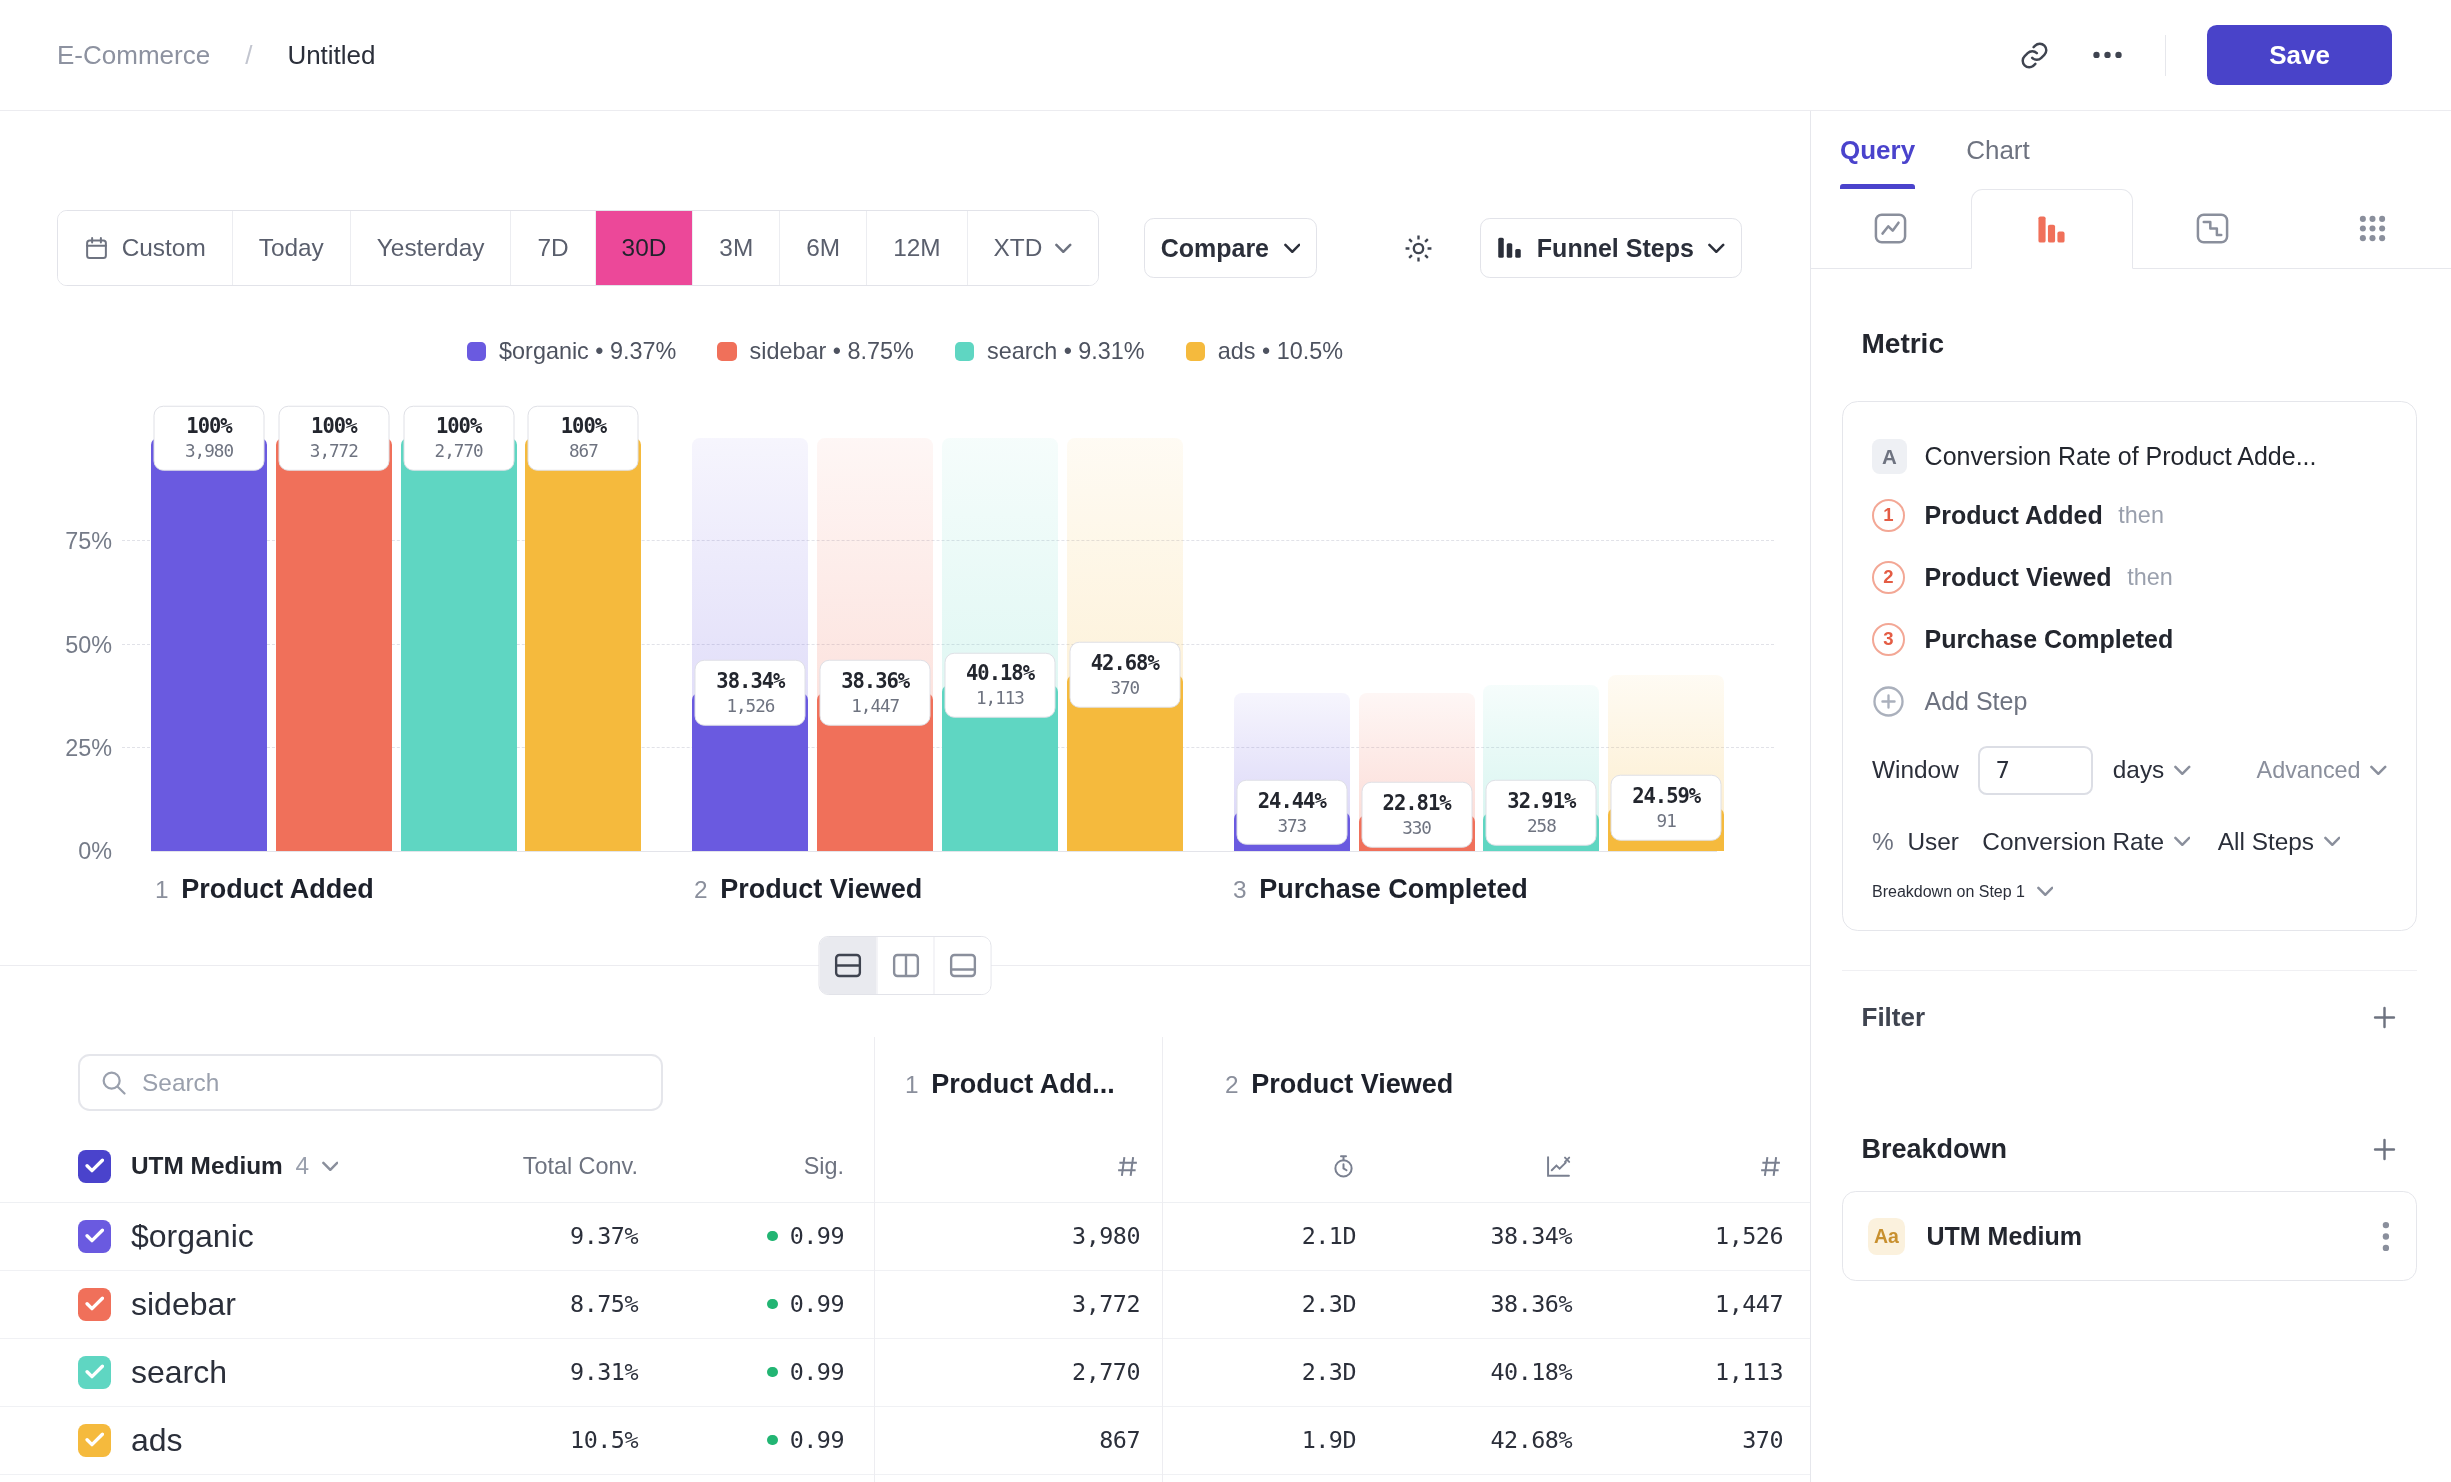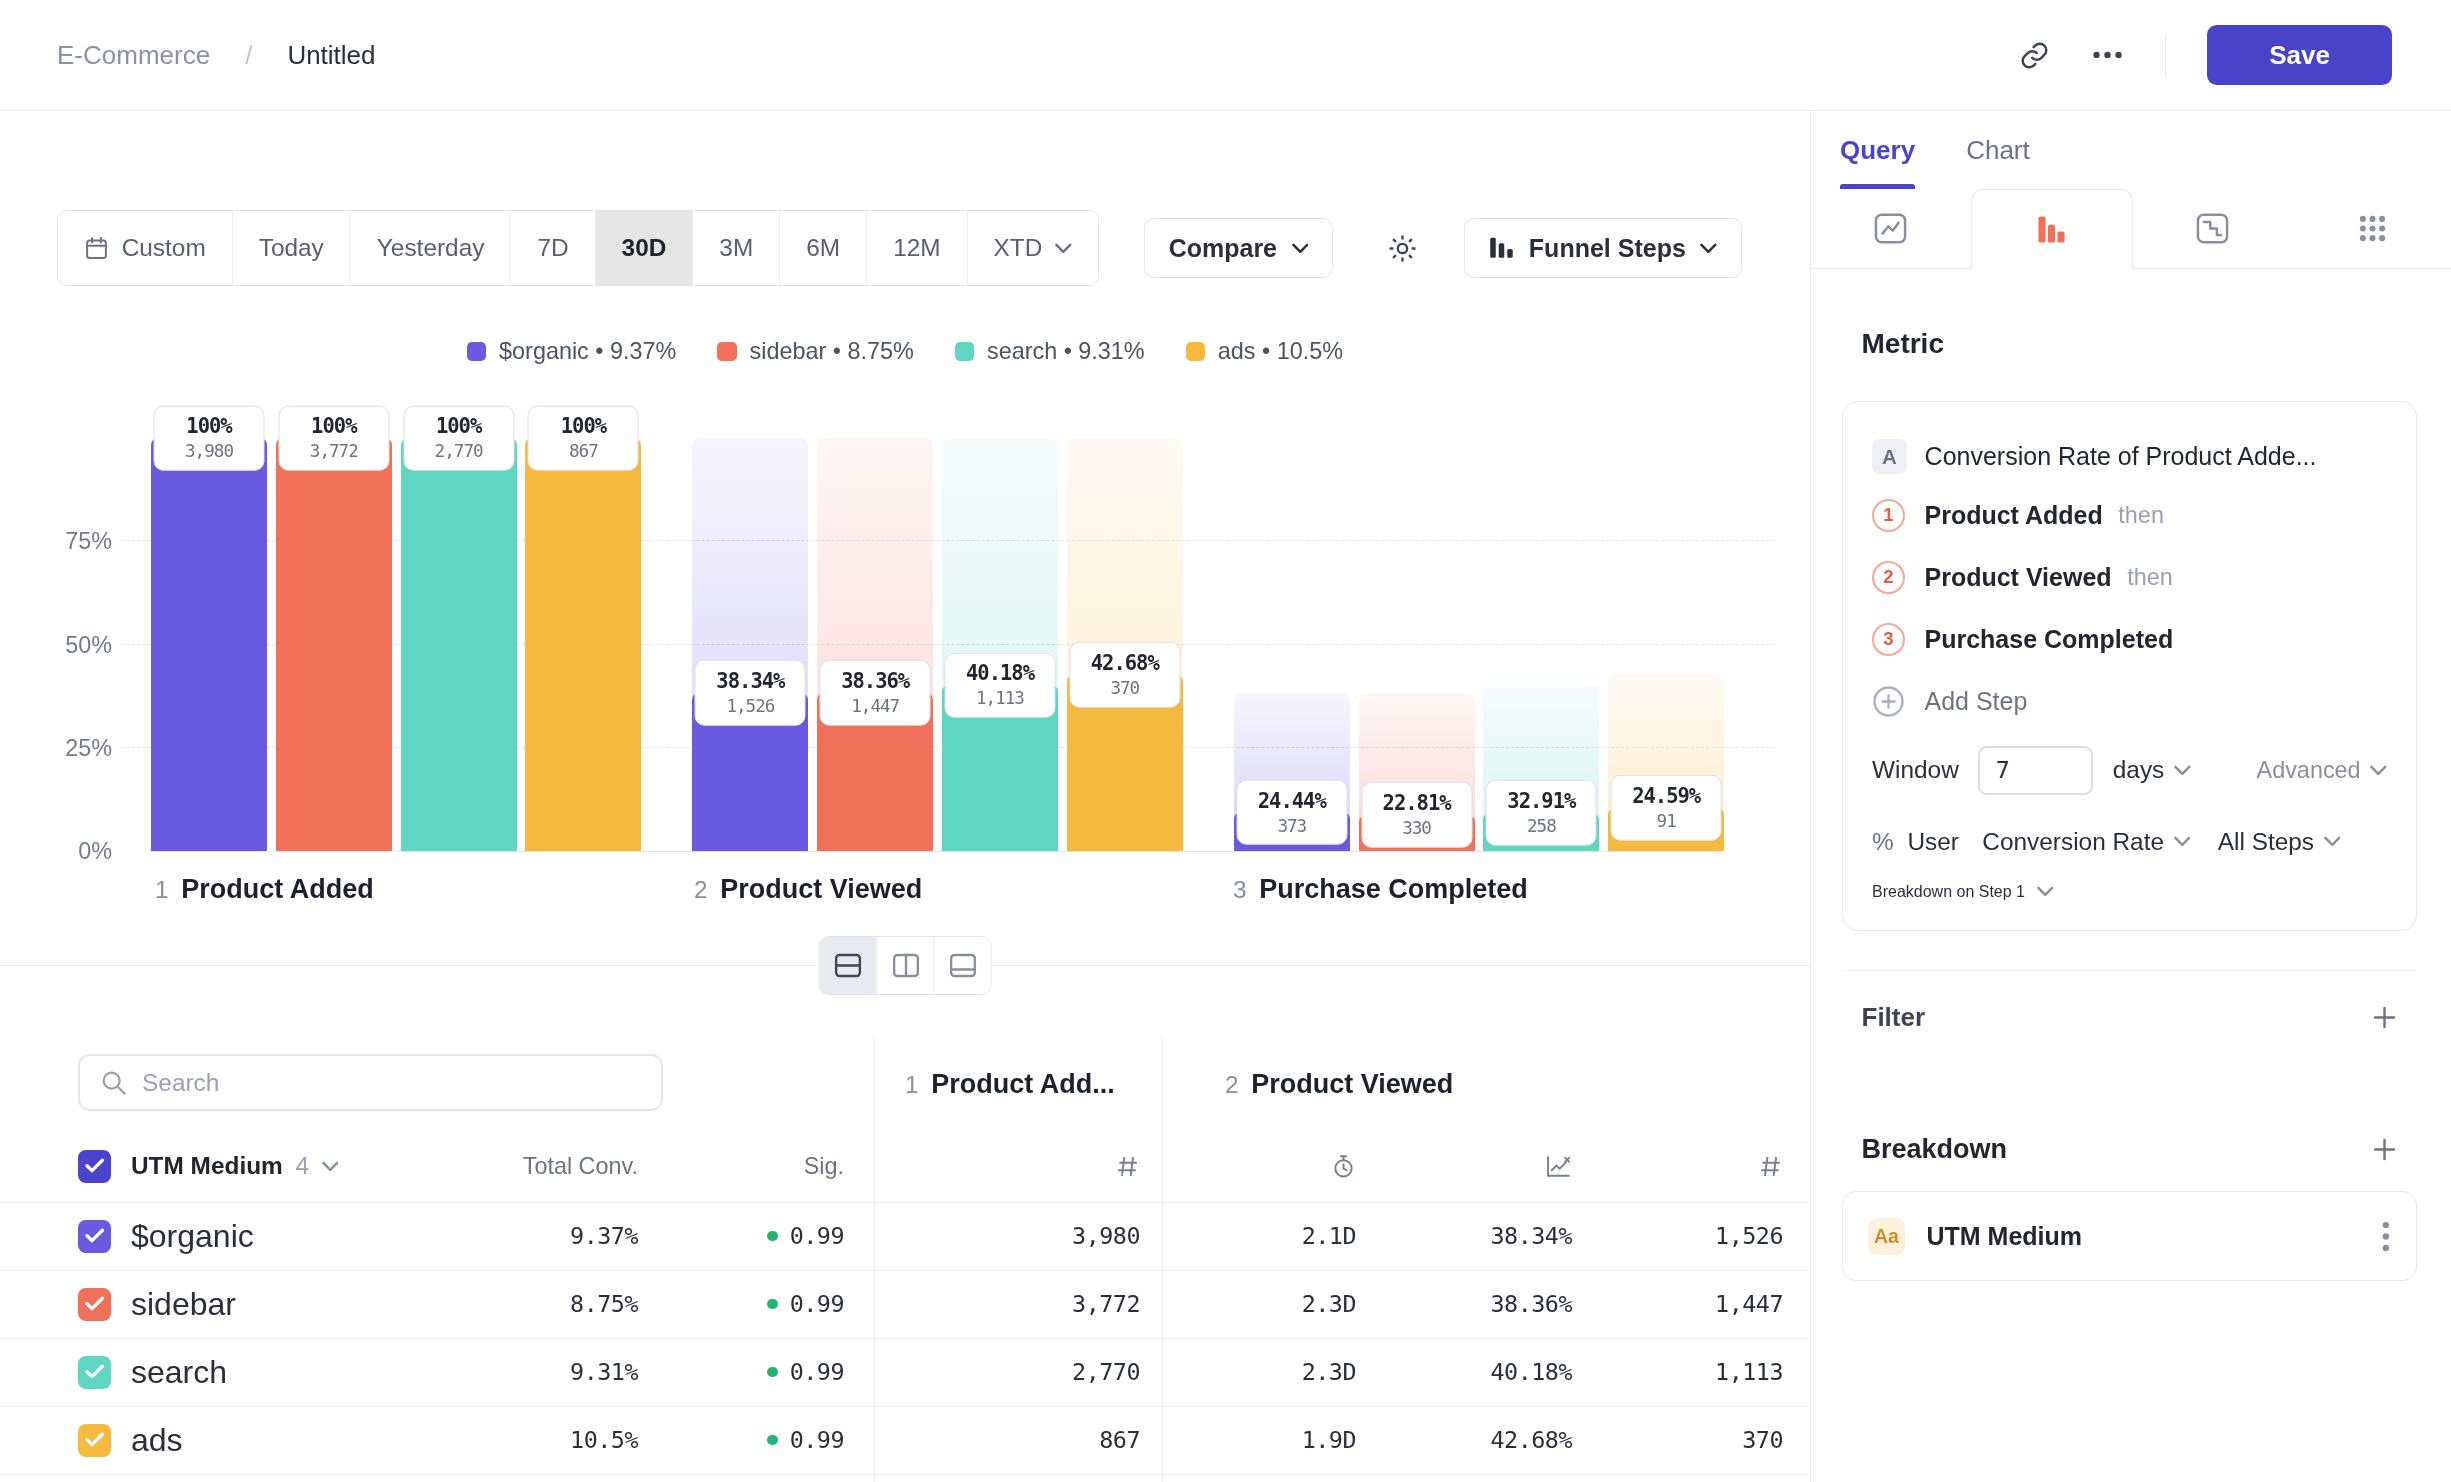--- a/index.html
+++ b/index.html
@@ -22,23 +22,23 @@
   
   .main{display:flex;height:1371px}
   .content{width:1811px;border-right:1px solid #e6e7ec;display:flex;flex-direction:column}
   .panel{flex:1;overflow:hidden;display:flex;flex-direction:column}
 
   
   .toolbar{display:flex;align-items:center;margin:99px 68px 0 57px}
   .range-group{display:flex;align-items:stretch;height:76px;border:1px solid #e2e3e9;border-radius:9.8px;overflow:hidden;background:#fff}
   .range-btn{display:flex;align-items:center;gap:12.7px;padding:0 26px;font-size:24.4px;color:#5a5f6d;background:#fff;border:none;border-left:1px solid #ecedf1;white-space:nowrap}
   .range-btn:first-child{border-left:none}
-  .range-btn.active{background:#e5e5e5;color:#1f232c;font-weight:700}
+  .range-btn.active{background:#ec4899;color:#1f232c;font-weight:400}
   .range-btn .ric{color:#6e7380;display:flex}
-  .btn{display:flex;align-items:center;gap:14.6px;height:60px;padding:0 24px;border:1px solid #e2e3e9;border-radius:9.8px;background:#fff;font-size:25px;font-weight:600;color:#2b2f3a}
+  .btn{display:flex;align-items:center;gap:14.6px;height:60px;padding:0 16px;border:1px solid #e2e3e9;border-radius:9.8px;background:#fff;font-size:25px;font-weight:600;color:#2b2f3a}
   .compare{margin-left:45px}
   .toolbar-right{margin-left:auto;display:flex;align-items:center;gap:45px}
   .chev{width:16.6px;height:10.7px}
   .chev-gray{color:#8a8f9c}
 
   
   .legend{display:flex;justify-content:center;gap:41px;margin-top:53px;height:25px;align-items:center}
   .legend-item{display:flex;align-items:center;gap:12.7px;font-size:23.4px;color:#4e5360;cursor:pointer}
   .swatch{width:19.5px;height:19.5px;border-radius:4.9px}
 

